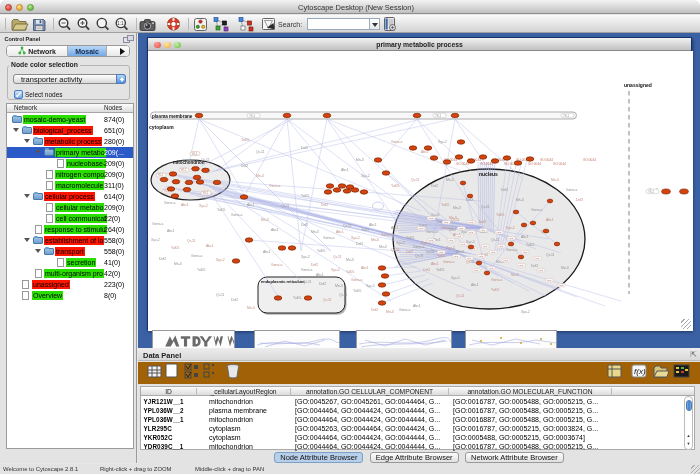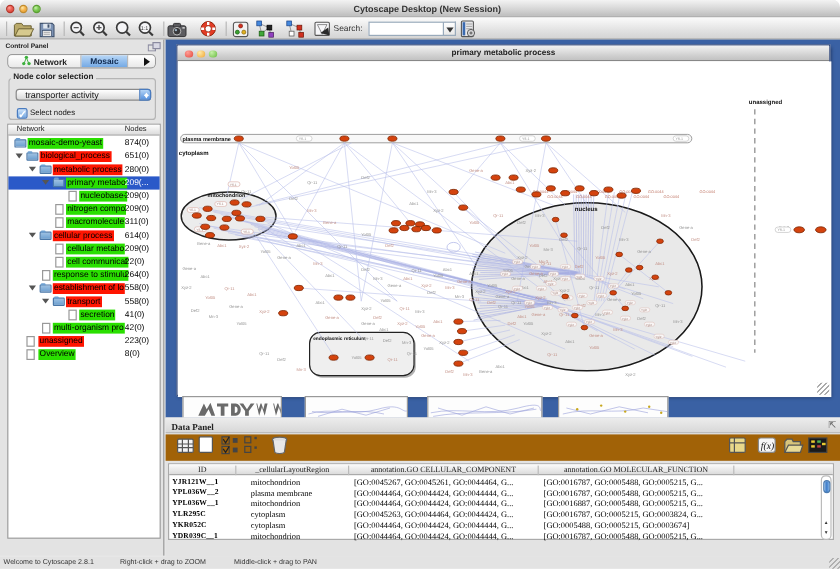--- a/index.html
+++ b/index.html
@@ -1,21 +1,21 @@
 <!DOCTYPE html>
 <html><head>
 <meta charset="utf-8">
 <style>
 * { margin:0; padding:0; box-sizing:border-box; }
 html,body { width:700px; height:474px; font-family:"Liberation Sans", sans-serif; background:#fff; overflow:hidden; }
 #app { position:absolute; left:0; top:0; width:700px; height:474px; background:#e8e8e8; border-radius:6px 6px 0 0; overflow:hidden; }
 
 #titlebar { position:absolute; left:0; top:0; width:700px; height:14px;
   background:linear-gradient(#f3f3f3, #d0d0d0 70%, #bfbfbf); border-bottom:1px solid #8e8e8e; border-radius:6px 6px 0 0; }
-#titlebar .title { position:absolute; left:12px; right:0; top:2.5px; text-align:center; font-size:7.5px; font-weight:bold; color:#333; }
+#titlebar .title { position:absolute; left:12px; right:0; top:2.5px; text-align:center; font-size:7.5px; font-weight:normal; color:#333; }
 .tl { position:absolute; top:3.5px; width:7px; height:7px; border-radius:50%; }
 .tl.r { left:5px;  background:radial-gradient(circle at 35% 30%, #ff9d96, #ec6054 45%, #d33a2e); border:0.5px solid #b5362b;}
 .tl.y { left:16px; background:radial-gradient(circle at 35% 30%, #ffe9a8, #f6b64e 45%, #e3972c); border:0.5px solid #c08b2d;}
 .tl.g { left:27px; background:radial-gradient(circle at 35% 30%, #c6f1a9, #7ecc53 45%, #57a82d); border:0.5px solid #5b9e33;}
 
 #toolbar { position:absolute; left:0; top:15px; width:700px; height:18px;
   background:linear-gradient(#fafafa, #e2e2e2 60%, #d4d4d4); border-bottom:1px solid #a0a0a0; }
 #toolbar svg { position:absolute; top:0; left:0; }
 #searchlbl { position:absolute; left:278px; top:5.5px; font-size:7px; color:#333; }
 #searchbox { position:absolute; left:307px; top:2.5px; width:63px; height:12px; background:#fff; border:1px solid #9ab; }
@@ -61,21 +61,21 @@
 #nwtitle { position:absolute; left:0; top:0; width:543px; height:13px; background:linear-gradient(#f2f2f2,#cfcfcf 70%,#c2c2c2); border-bottom:1px solid #888; }
 #nwtitle span { position:absolute; left:0; right:0; text-align:center; top:3px; font-size:6.8px; font-weight:bold; color:#222; }
 .wl { position:absolute; top:3.5px; width:6.5px; height:6.5px; border-radius:50%; }
 .wl.r { left:6px; background:radial-gradient(circle at 35% 30%, #ff9d96, #e4473a); }
 .wl.y { left:16px; background:radial-gradient(circle at 35% 30%, #ffe9a8, #f0a633); }
 .wl.g { left:26px; background:radial-gradient(circle at 35% 30%, #c6f1a9, #66b93c); }
 #grip { position:absolute; right:0; bottom:0; width:10px; height:10px;
   background:repeating-linear-gradient(135deg, transparent 0 2px, #aaa 2px 3px); }
 .frag { position:absolute; top:297px; height:18px; background:#fdfdfd; border:1px solid #999; border-bottom:none; overflow:hidden; }
 
-#datapanel { position:absolute; left:138px; top:348px; width:562px; height:116px; background:#e3e3e3;font-family:Liberation Serif, serif; }
+#datapanel { position:absolute; left:138px; top:348px; width:562px; height:116px; background:#e3e3e3; }
 .dphdr { position:absolute; left:0; top:0; width:562px; height:13px; font-size:7.5px; font-weight:bold; color:#222; padding:3px 0 0 5px; background:linear-gradient(#ededed,#d8d8d8); border-bottom:1px solid #bbb; }
 .dpfloat { position:absolute; right:3px; top:2px; font-weight:normal; color:#666; font-size:8px; }
 .dptools { position:absolute; left:0; top:14px; width:562px; height:22px; background:#a16207; }
 .dttable { position:absolute; left:2px; top:38px; width:555px; height:64px; background:#fff; border:1px solid #aaa; }
 .dthdr { position:absolute; left:0; top:0; width:553px; height:9px; background:linear-gradient(#fbfbfb,#dcdcdc); border-bottom:1px solid #aaa; }
 .dthdr span { position:absolute; top:1px; font-size:6.7px; color:#222; text-align:center; border-right:1px solid #bbb; height:8px; }
 .dtrow { position:absolute; left:0; width:548px; height:9px; }
 .dtrow b { position:absolute; font-size:6.3px; color:#000; letter-spacing:0.1px; }
 .dtrow span { position:absolute; font-size:7px; color:#000; white-space:nowrap; }
 .dtscroll { position:absolute; left:543px; top:9px; width:9px; height:54px; background:#fff; border:1px solid #bbb; border-radius:4px; }
@@ -922,20 +922,25 @@
           <span style="left:68px">mitochondrion</span>
           <span style="left:154px">[GO:0044464, GO:0044424, GO:0044444, G...</span>
           <span style="left:312px">[GO:0016787, GO:0005488, GO:0005215, G...</span>
         </div>
       <div class="dtscroll">
           <div class="dthumb"></div>
           <div class="sa up">▲</div>
           <div class="sa dn">▼</div>
         </div>
     </div>
+    <div class="dptabs">
+      <div class="dptab sel">Node Attribute Browser</div>
+      <div class="dptab">Edge Attribute Browser</div>
+      <div class="dptab">Network Attribute Browser</div>
+    </div>
   </div>
   <div id="statusbar">
     <span style="left:3px">Welcome to Cytoscape 2.8.1</span>
     <span style="left:100px">Right-click + drag to ZOOM</span>
     <span style="left:195px">Middle-click + drag to PAN</span>
   </div>
 </div>
   <div id="appgrip"></div>
 
 </body></html>

